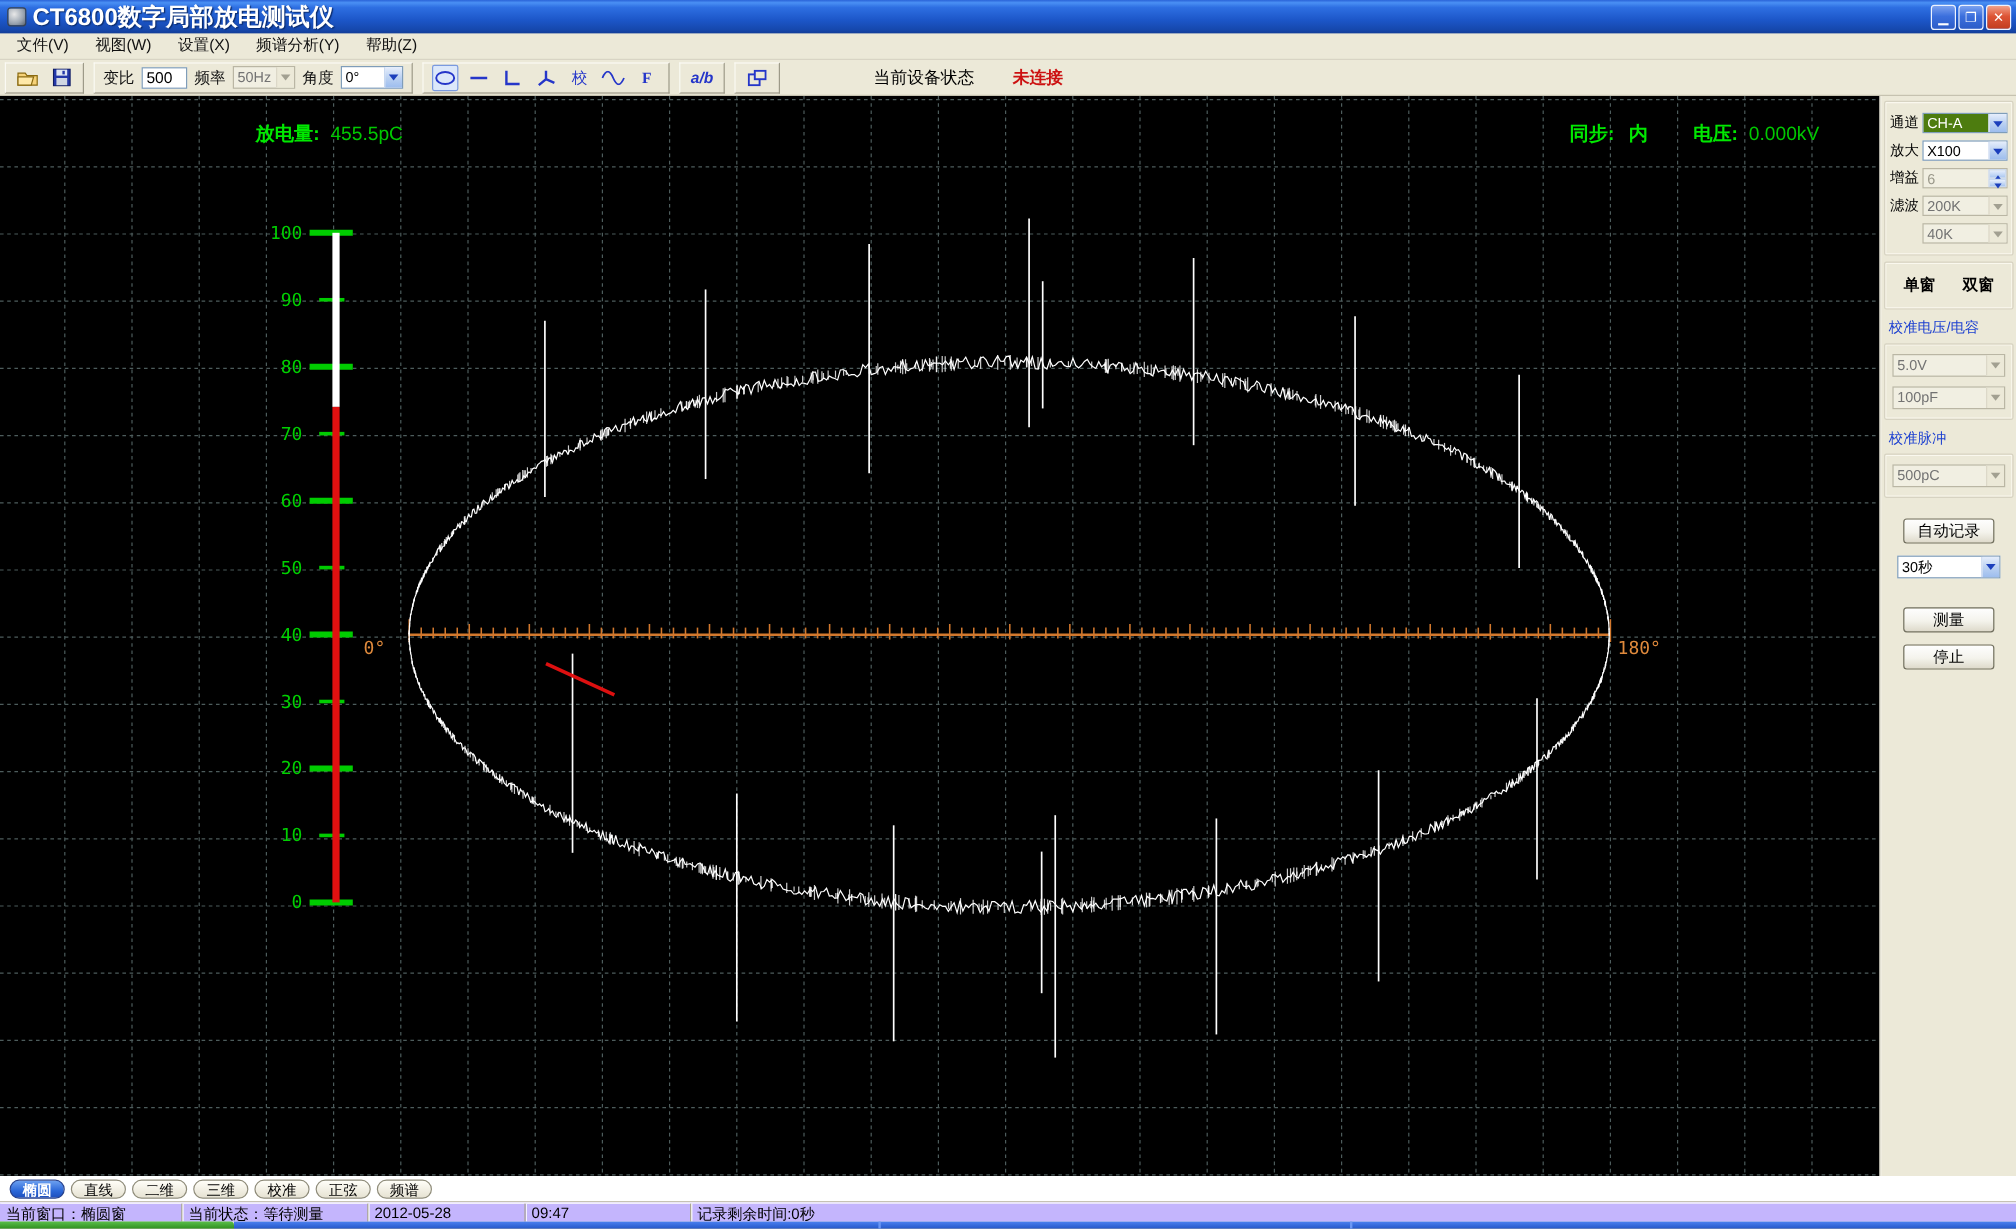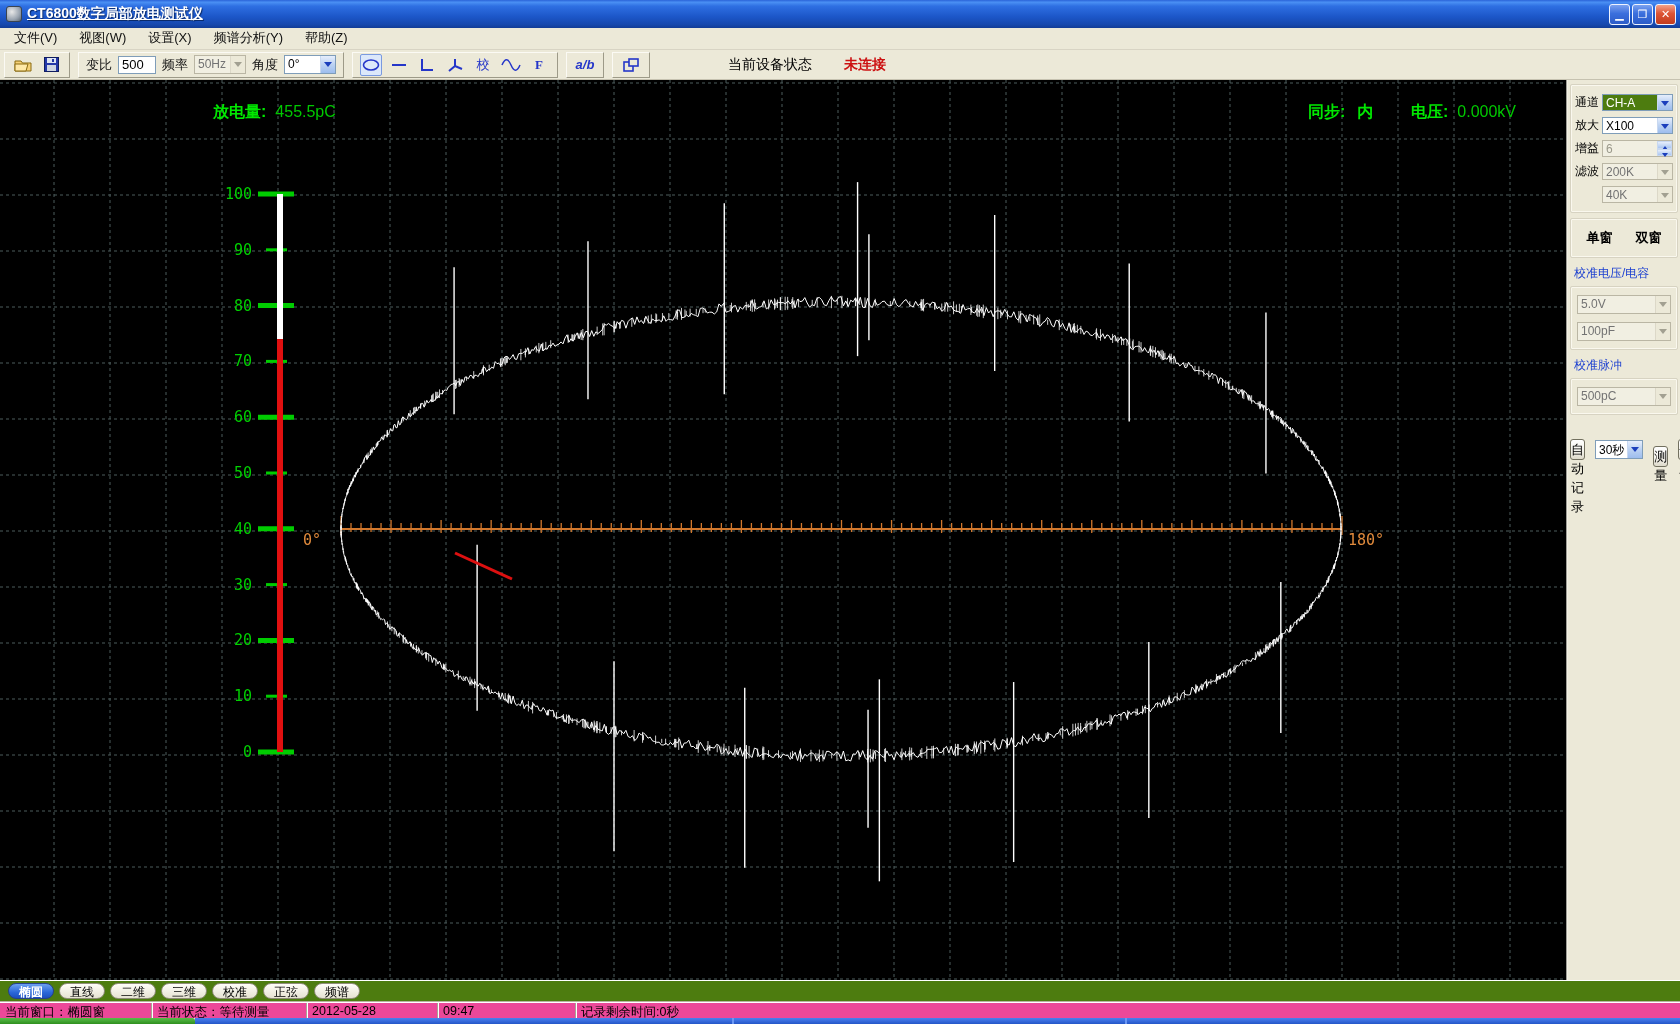--- a/index.html
+++ b/index.html
@@ -5,21 +5,21 @@
   * { margin:0; padding:0; box-sizing:border-box; }
   html,body { width:1680px; height:1024px; overflow:hidden; }
   body { font-family:"Liberation Sans","DejaVu Sans",sans-serif; background:#ece9d8; position:relative; }
 
   
   .titlebar { height:28px; display:flex; align-items:center; padding:0 4px 0 6px;
     background:linear-gradient(180deg,#2a63d8 0%,#4a90f4 8%,#2e6fe2 22%,#1c56c8 60%,#1648ad 88%,#123c96 100%);
     color:#fff; }
   .app-icon { width:16px; height:16px; margin-right:5px; border-radius:3px;
     background:radial-gradient(circle at 35% 35%,#e8e8e8,#9aa4b0 60%,#5a6470); border:1px solid #3a4450; }
-  .title-text { font-size:14px; font-weight:bold; text-shadow:1px 1px 1px #0a2a6a; flex:1;text-decoration:underline; }
+  .title-text { font-size:20px; font-weight:bold; text-shadow:1px 1px 1px #0a2a6a; flex:1; }
   .winbtns { display:flex; gap:2px; }
   .winbtn { width:21px; height:21px; border-radius:3px; border:1px solid #eef3ff;
     background:linear-gradient(180deg,#7ba1ef,#3b6fdd 45%,#2c5cc8); color:#fff; font-size:11px;
     display:flex; align-items:center; justify-content:center; font-weight:bold; }
   .winbtn.close { background:linear-gradient(180deg,#f2a189,#dd5435 45%,#c23c1e); }
 
   
   .menubar { height:22px; background:#ece9d8; display:flex; align-items:center; padding-left:4px;
     border-bottom:1px solid #d8d4c4; font-size:13px; }
   .menu-item { padding:2px 12px 3px 10px; color:#111; }
@@ -73,33 +73,33 @@
   .sidepanel { width:114px; height:900px; background:#ece9d8; border-left:2px groove #f2f0e4;
     padding:4px 2px 0 2px; font-size:12px; position:relative; }
   .pgroup { border:1px solid #d7d3c2; border-radius:2px; box-shadow:0 0 0 1px #faf8ee inset; padding:6px 2px 6px 2px; margin-bottom:5px; }
   .prow { display:flex; align-items:center; height:23px; padding:0 2px; }
   .plabel { width:27px; font-size:12px; color:#000; }
   .prow .combo, .prow .spin { flex:1; }
   .winmode { display:flex; justify-content:space-around; padding:10px 4px; }
   .winmode span { font-weight:bold; font-size:13px; }
   .gtitle { color:#1b3fd0; font-size:12px; padding:2px 2px 4px 4px; }
   .pgroup .stack { display:flex; flex-direction:column; gap:8px; padding:2px 4px; }
-  .actions { padding-top:12px; display:flex; flex-direction:row; align-items:center; gap:10px; }
+  .actions { padding-top:12px; display:flex; flex-direction:column; align-items:center; gap:10px; }
   .actions .xpbutton { width:76px; }
   .actions .combo { width:86px; height:19px; }
 
   
-  .tabsrow { height:22px; background:#4d7c0f; border-top:1px solid #fff; border-bottom:1px solid #b8b4a2;
+  .tabsrow { height:22px; background:#ffffff; border-top:1px solid #fff; border-bottom:1px solid #b8b4a2;
     display:flex; align-items:center; gap:5px; padding-left:8px; }
   .tab { min-width:44px; padding:1px 10px; height:16px; line-height:14px; font-size:12px; text-align:center;
     border:1px solid #8f8c7a; border-radius:8px; background:linear-gradient(180deg,#fffef8,#e6e2d2); color:#000; }
   .tab.sel { background:linear-gradient(180deg,#6ca0f0,#2b67d8 60%,#1d4fbe); border-color:#27408b; color:#fff; font-weight:bold; }
 
   
-  .statusbar { height:16px; background:#ec4899; border-top:1px solid #fff; display:flex; font-size:12.5px; color:#000; }
+  .statusbar { height:16px; background:#c4b5fd; border-top:1px solid #fff; display:flex; font-size:12.5px; color:#000; }
   .sfield { border-right:1px solid #a9a593; box-shadow:1px 0 0 #fff; padding:1px 6px 0 5px; white-space:nowrap; overflow:hidden; }
   .sf1{width:152px;} .sf2{width:155px;} .sf3{width:131px;} .sf4{width:138px;} .sf5{flex:1; border-right:none; box-shadow:none;}
 
   
   .taskbar { height:6px; display:flex; }
   .tb-start { width:195px; background:linear-gradient(180deg,#5abe4a,#2f8f1f); border-radius:0 3px 0 0; }
   .tb-rest { flex:1; background:linear-gradient(180deg,#4a80f0,#2456c8); position:relative; }
   .tb-seg { position:absolute; top:0; bottom:0; width:2px; background:#6b97f4; }
 </style>
 </head>

